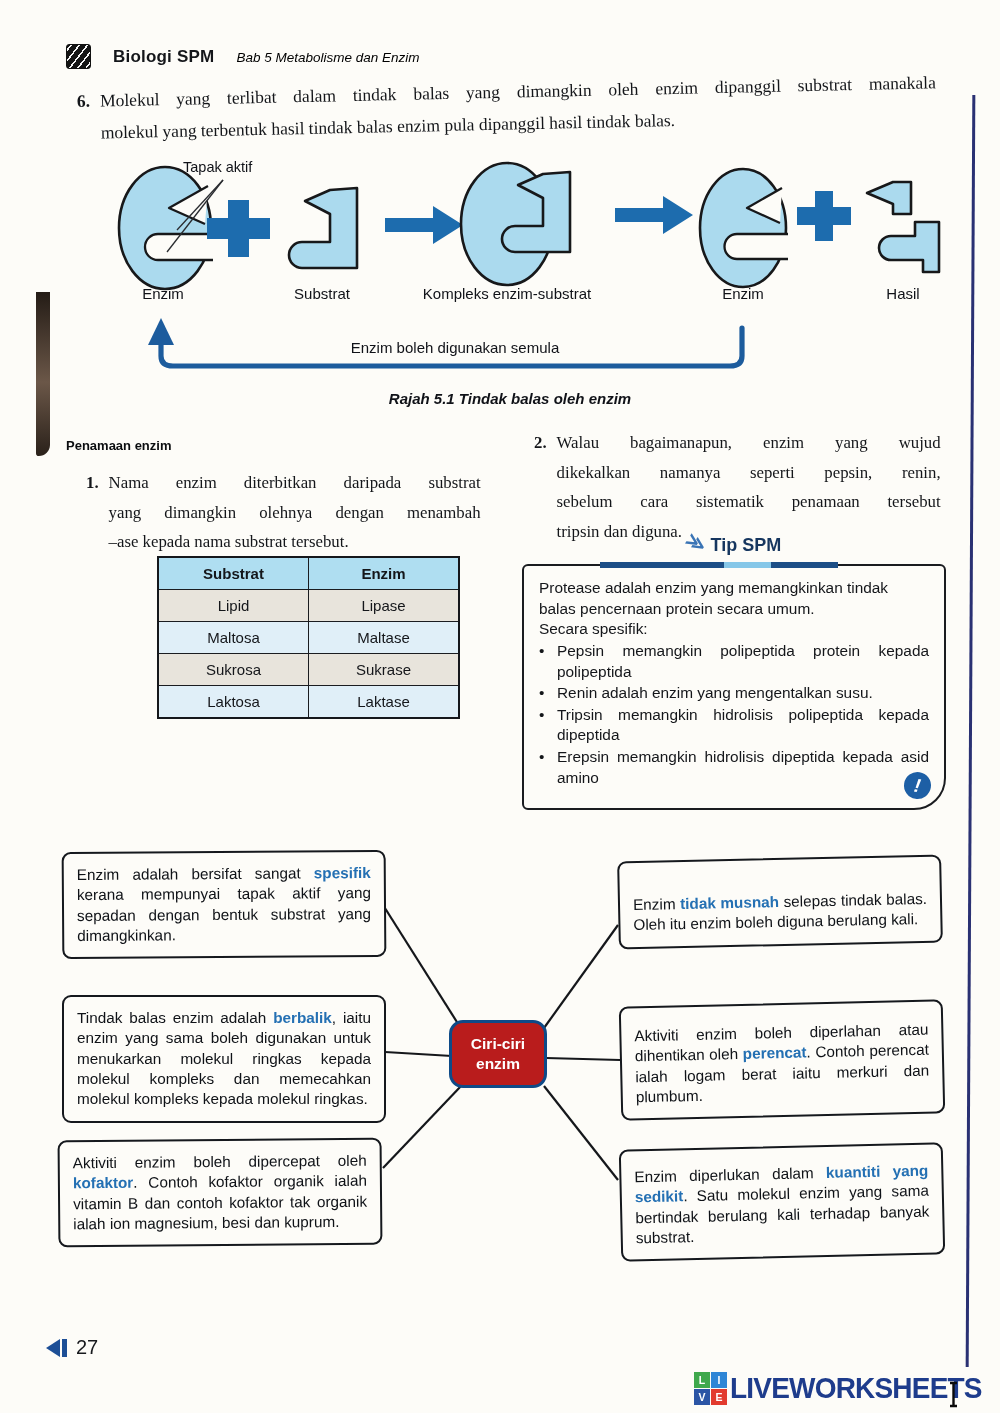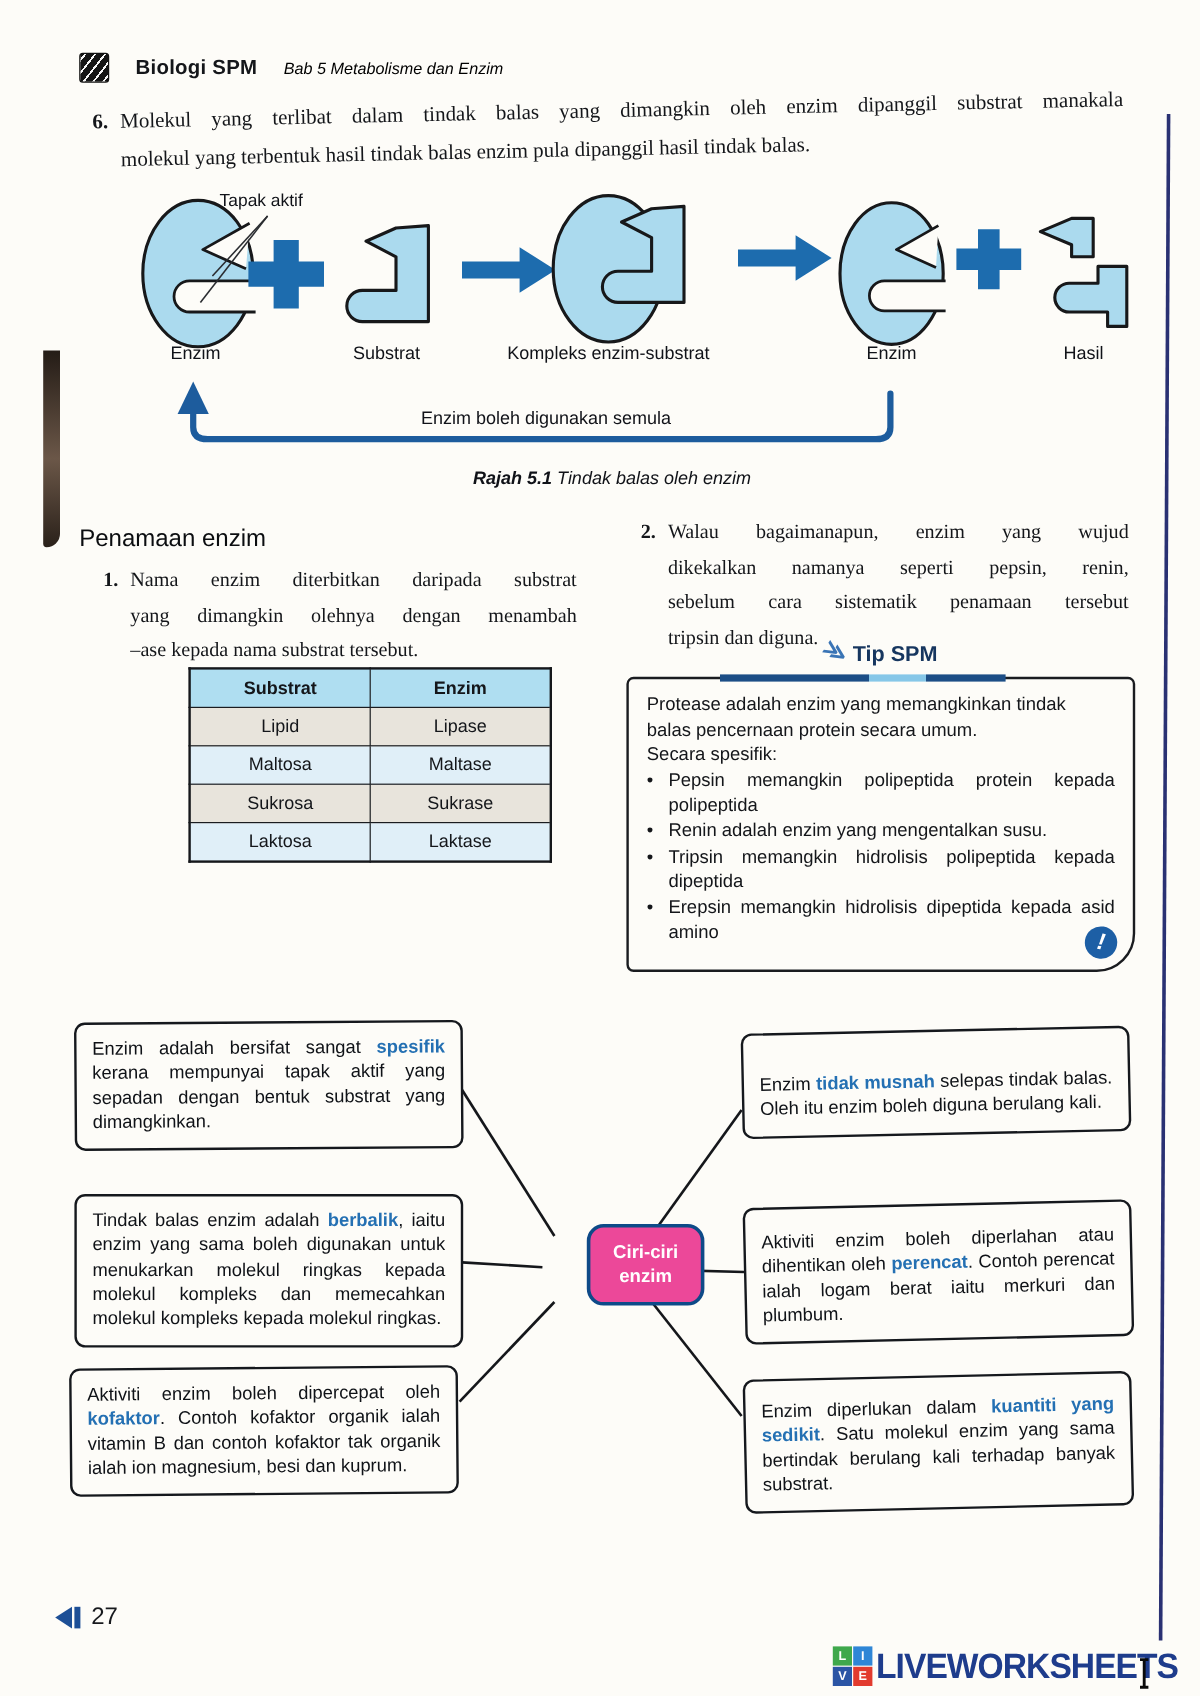--- a/index.html
+++ b/index.html
@@ -26,23 +26,23 @@
   .shape-light{fill:var(--shape-light,#abdaee);stroke:#17181a;stroke-width:2.6;stroke-linejoin:round;}
   .cut{fill:#fdfcf8;stroke:#17181a;stroke-width:2.3;stroke-linejoin:round;}
   .blue{fill:var(--shape-dark,#1d6cae);}
   .thin{stroke:#2a2c30;stroke-width:1.3;fill:none;}
   .dlabel{font-family:"Liberation Sans",sans-serif;font-size:15px;fill:#101218;}
   .dsmall{font-family:"Liberation Sans",sans-serif;font-size:14.5px;fill:#101218;}
   .reuse-line{stroke:#1d5c9d;stroke-width:5.2;fill:none;stroke-linecap:round;}
   .caption{position:absolute;left:300px;top:390px;width:420px;text-align:center;
     font-size:15px;color:#101218;}
   .caption b{font-style:italic;}
-  .caption i{font-style:italic;}
-  
-  .sec-head{position:absolute;left:66px;top:438px;font-size:20px;font-weight:normal;color:#0b0d10;}
+  .caption i{font-style:italic;font-weight:bold;}
+  
+  .sec-head{position:absolute;left:66px;top:438px;font-size:13px;font-weight:bold;color:#0b0d10;}
   .numitem{display:flex;gap:10px;font-family:"Liberation Serif",serif;font-size:16.8px;line-height:1.76;}
   .numitem .num{font-weight:bold;}
   .item1{position:absolute;left:86px;top:468px;width:398px;}
   .item2{position:absolute;left:534px;top:428px;width:412px;}
   
   .stable{position:absolute;left:157px;top:556px;border-collapse:collapse;
     border:2.2px solid #15171b;font-size:15px;}
   .stable td,.stable th{border:1.6px solid #1a1c20;width:149px;height:31px;text-align:center;padding:0;}
   .stable th{background:#afdef1;font-weight:bold;}
   .r-odd td{background:#e8e4dc;}
@@ -68,23 +68,23 @@
   .mm-box{position:absolute;border:2.3px solid #15181d;border-radius:9px;background:#fdfcf8;
     padding:11px 13px;width:294px;font-size:15.3px;line-height:1.33;text-align:justify;color:#0f1217;}
   .kw{color:var(--kw,#2470b3);font-weight:bold;}
   .mm-b1{left:62px;top:851px;transform:rotate(-0.4deg);}
   .mm-b2{left:62px;top:995px;}
   .mm-b3{left:58px;top:1139px;transform:rotate(-0.5deg);}
   .mm-b4{left:618px;top:858px;padding-top:32px;transform:rotate(-1.2deg);}
   .mm-b5{left:620px;top:1003px;padding-top:18px;transform:rotate(-1.3deg);}
   .mm-b6{left:620px;top:1146px;padding-top:16px;transform:rotate(-1.3deg);}
   .mm-center{position:absolute;left:449px;top:1020px;width:92px;height:62px;
-    background:#ec4899;border:3px solid #0e4a88;border-radius:14px;color:#fff;
+    background:#b91c1c;border:3px solid #0e4a88;border-radius:14px;color:#fff;
     font-weight:bold;font-size:15.5px;line-height:1.3;display:flex;align-items:center;
-    justify-content:center;text-align:center;margin-left:40px;}
+    justify-content:center;text-align:center;}
   
   .spine{position:absolute;left:36px;top:292px;width:14px;height:164px;
     background:linear-gradient(180deg,#241c16,#6b5748 55%,#2a211a);
     border-radius:0 0 12px 3px;}
   .edge-line{position:absolute;left:969px;top:95px;width:2.5px;height:1272px;
     background:#2a3173;transform:rotate(0.3deg);}
   
   .pagenav{position:absolute;left:46px;top:1336px;display:flex;align-items:center;}
   .nav-tri{width:0;height:0;border-top:9px solid transparent;border-bottom:9px solid transparent;
     border-right:14px solid #1d4f96;}

